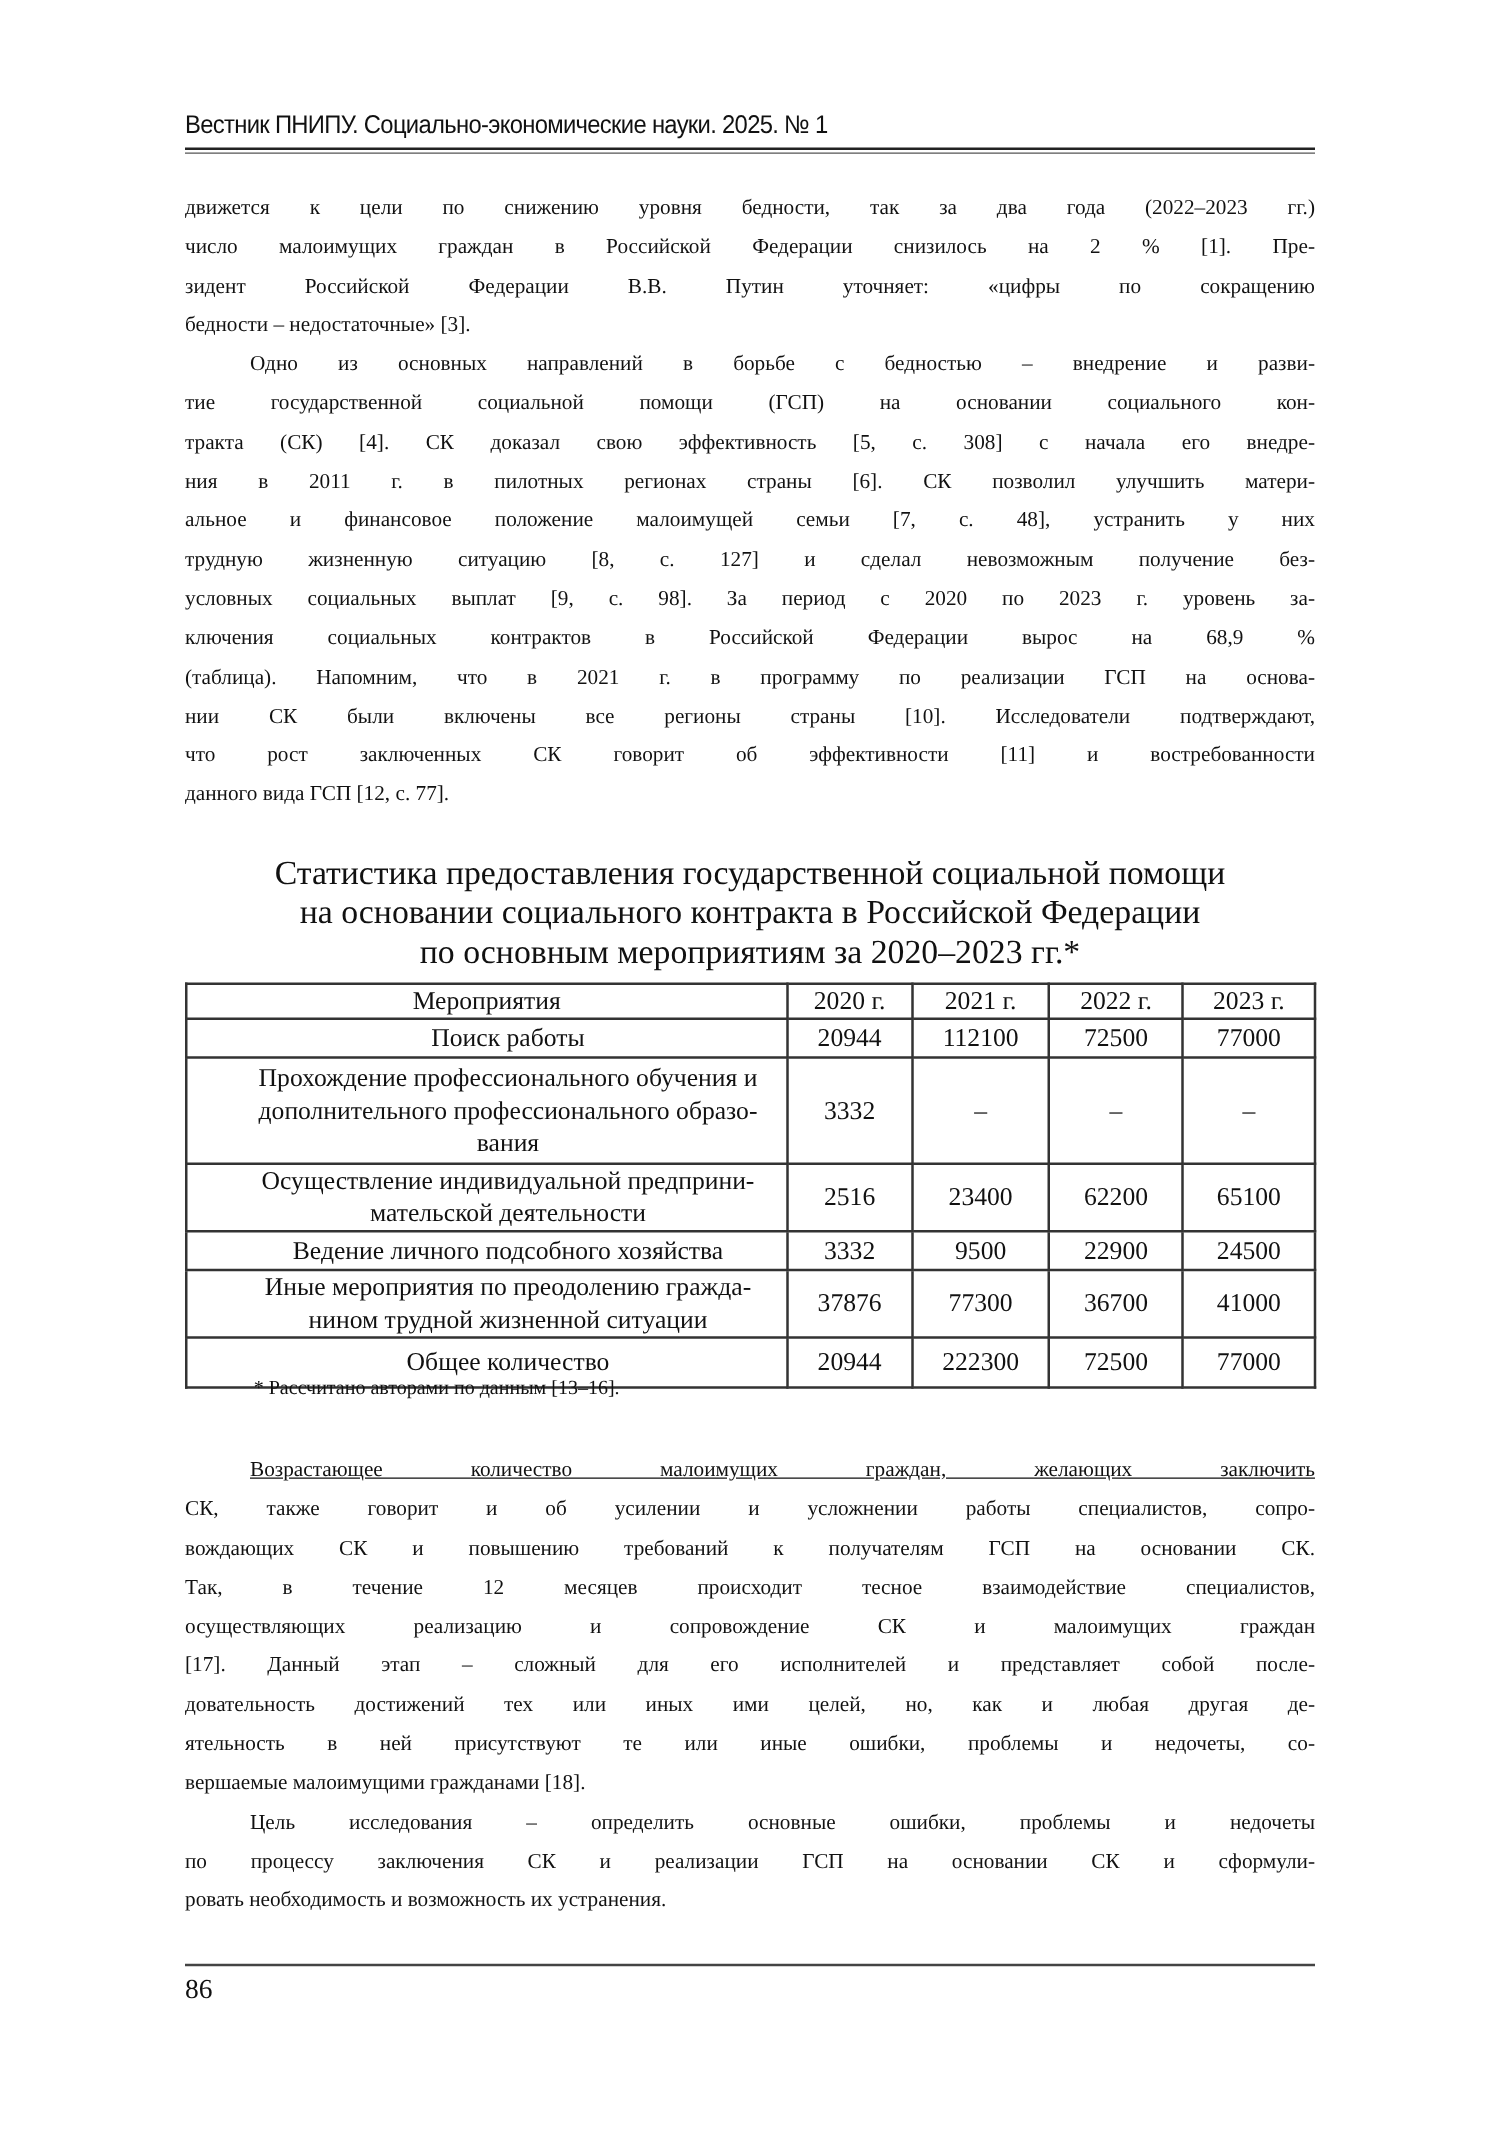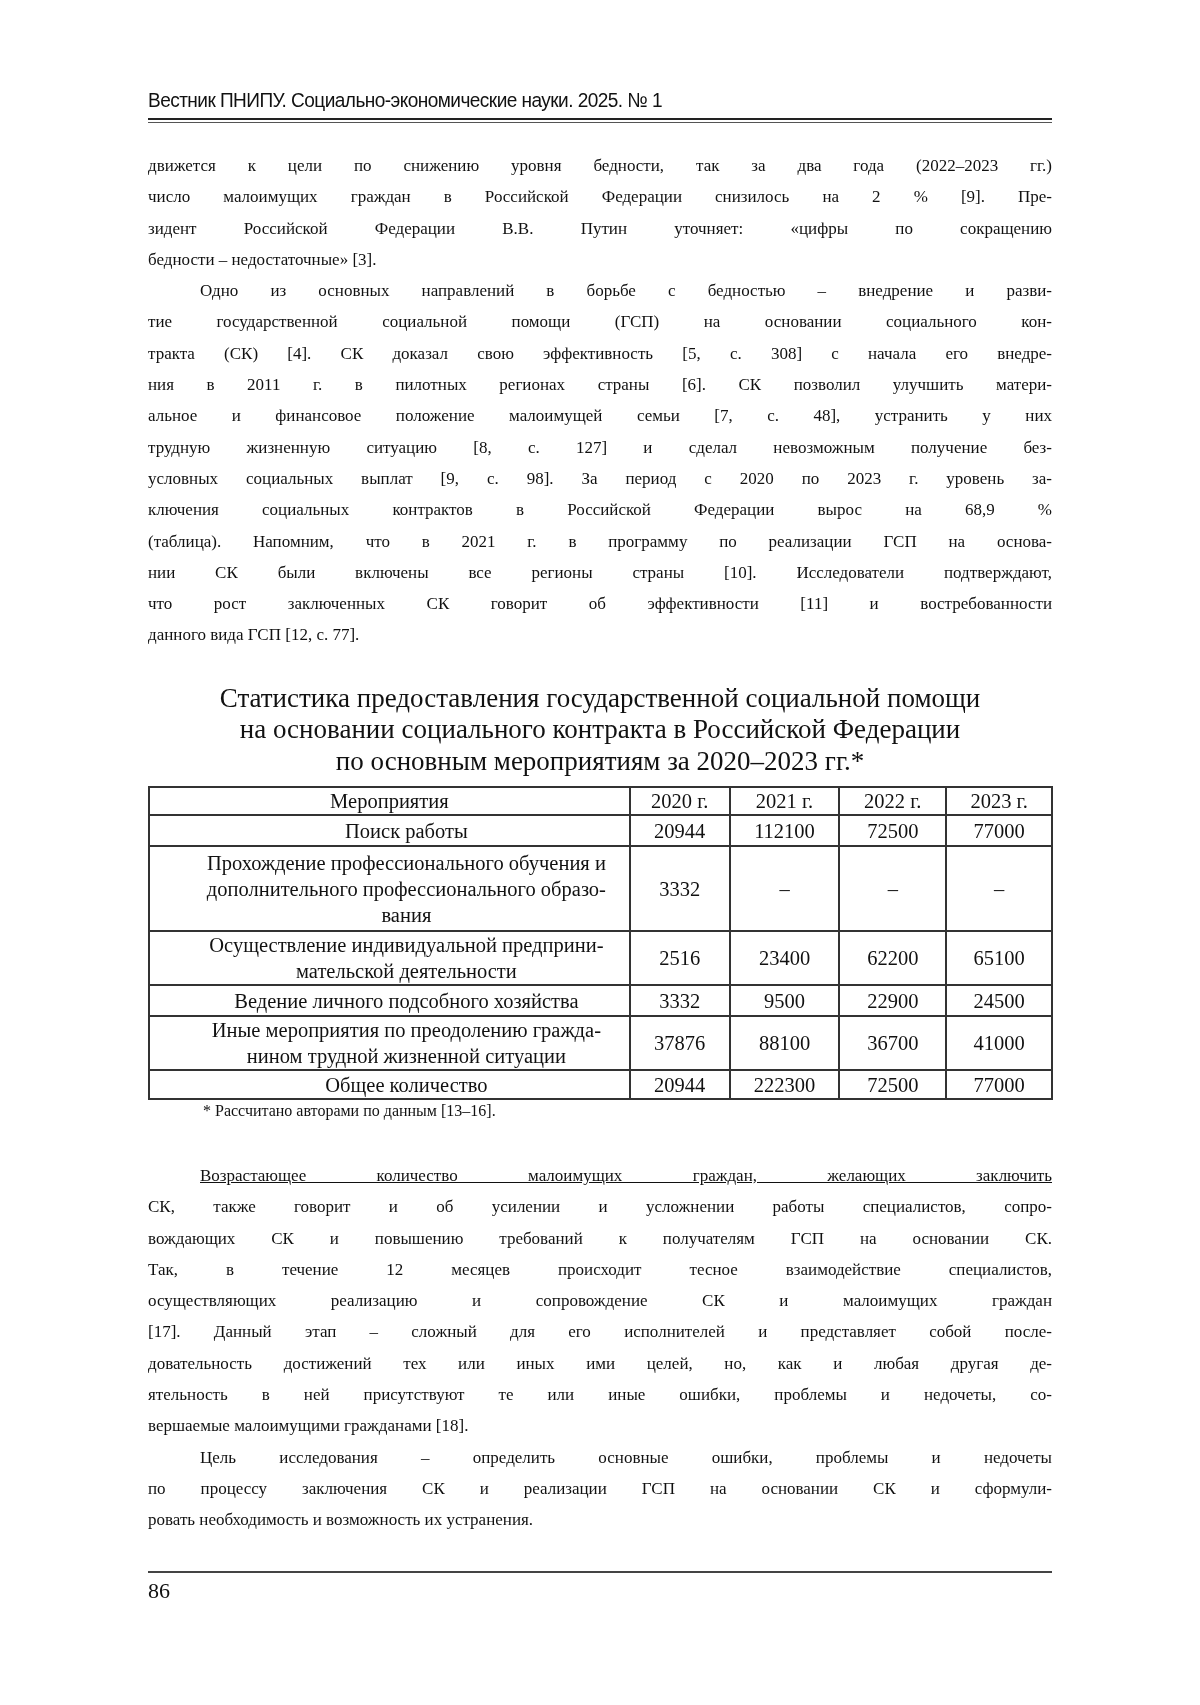--- a/index.html
+++ b/index.html
@@ -47,21 +47,21 @@
 </head>
 <body>
 
 <div class="running-head">Вестник ПНИПУ. Социально-экономические науки. 2025. № 1</div>
 <div class="head-rule"></div>
 <div class="head-rule2"></div>
 
 <div class="body-text" style="top:150px;">
   <p>
     <span class="line">движется к цели по снижению уровня бедности, так за два года (2022–2023 гг.)</span>
-    <span class="line">число малоимущих граждан в Российской Федерации снизилось на 2 % [9]. Пре-</span>
+    <span class="line">число малоимущих граждан в Российской Федерации снизилось на 2 % [1]. Пре-</span>
     <span class="line">зидент Российской Федерации В.В. Путин уточняет: «цифры по сокращению</span>
     <span class="line last">бедности – недостаточные» [3].</span>
   </p>
   <p>
     <span class="line" style="padding-left:52px;">Одно из основных направлений в борьбе с бедностью – внедрение и разви-</span>
     <span class="line">тие государственной социальной помощи (ГСП) на основании социального кон-</span>
     <span class="line">тракта (СК) [4]. СК доказал свою эффективность [5, с. 308] с начала его внедре-</span>
     <span class="line">ния в 2011 г. в пилотных регионах страны [6]. СК позволил улучшить матери-</span>
     <span class="line">альное и финансовое положение малоимущей семьи [7, с. 48], устранить у них</span>
     <span class="line">трудную жизненную ситуацию [8, с. 127] и сделал невозможным получение без-</span>
@@ -132,25 +132,25 @@
       <td class="num">9500</td>
       <td class="num">22900</td>
       <td class="num">24500</td>
     </tr>
     <tr style="height:40px;">
       <td class="name">
         <span style="display:block">Иные мероприятия по преодолению гражда-</span>
         <span style="display:block">нином трудной жизненной ситуации</span>
       </td>
       <td class="num">37876</td>
-      <td class="num">88100</td>
+      <td class="num">77300</td>
       <td class="num">36700</td>
       <td class="num">41000</td>
     </tr>
-    <tr style="height:29px;margin-top:40px;">
+    <tr style="height:40px;margin-top:40px;">
       <td class="name">Общее количество</td>
       <td class="num">20944</td>
       <td class="num">222300</td>
       <td class="num">72500</td>
       <td class="num">77000</td>
     </tr>
   </tbody>
 </table>
 
 <div class="footnote">* Рассчитано авторами по данным [13–16].</div>

